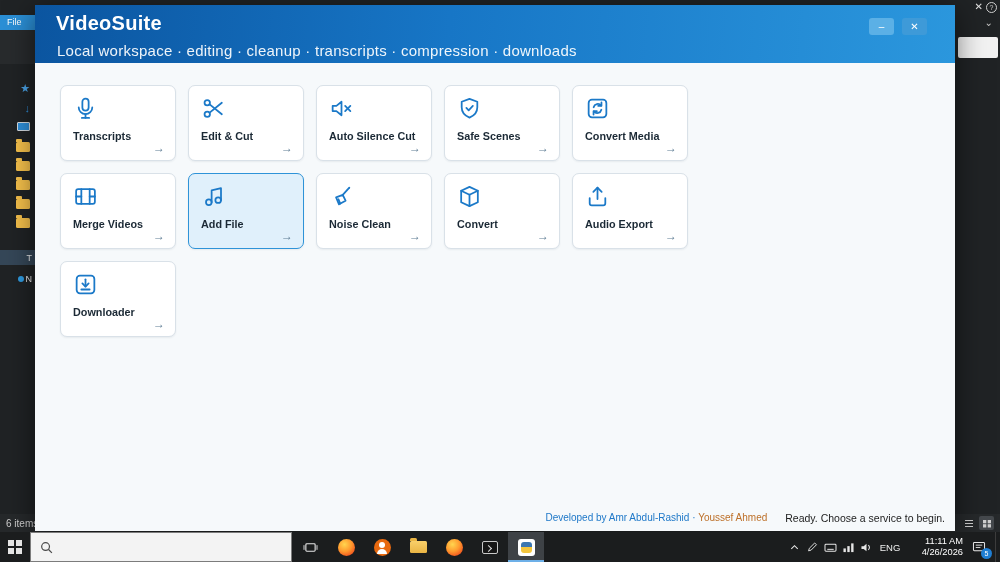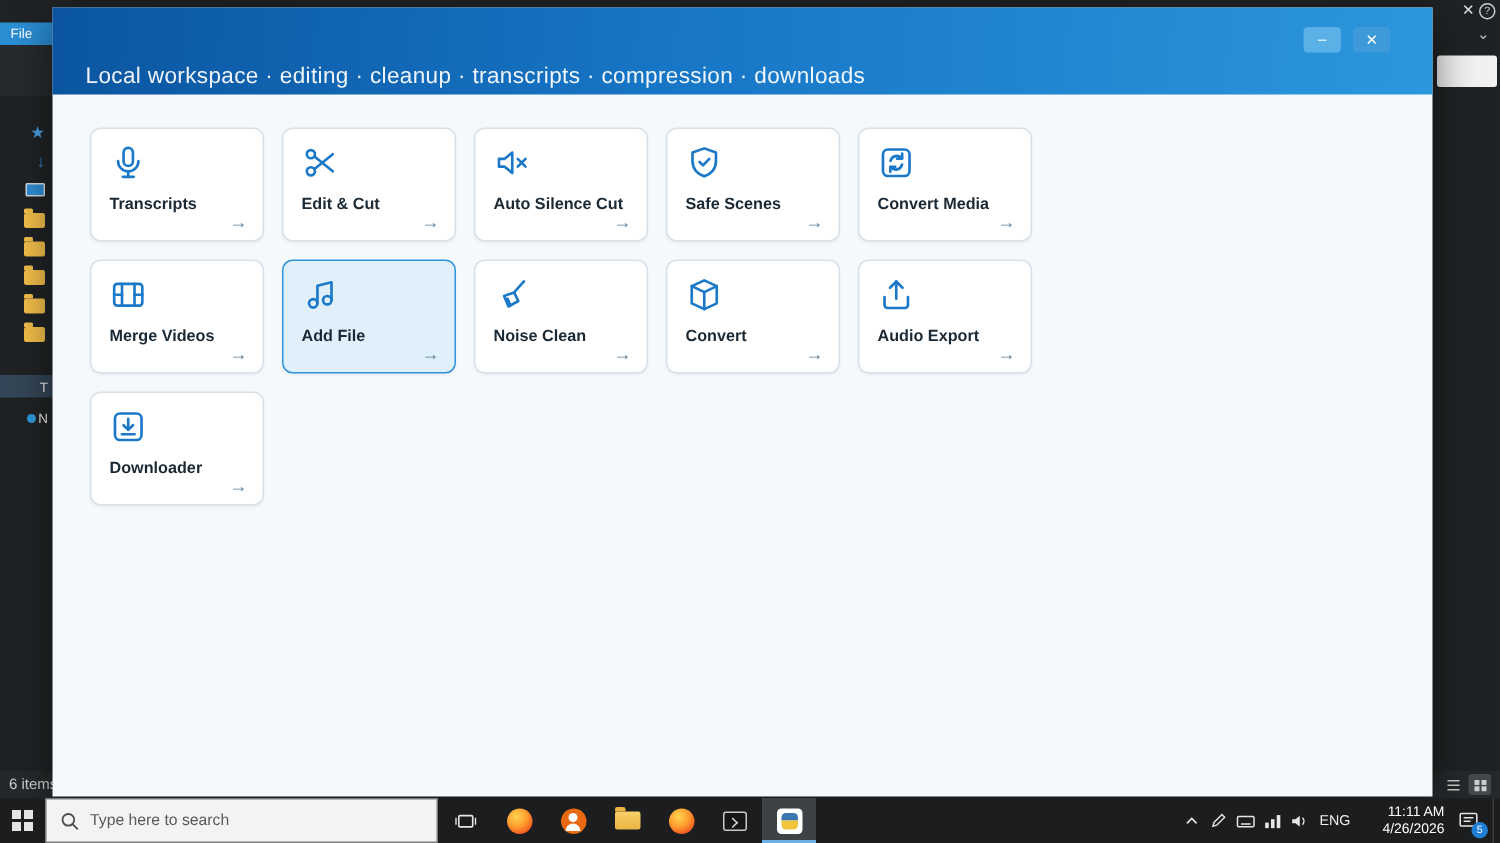--- a/index.html
+++ b/index.html
@@ -164,20 +164,21 @@
               <rect x="1" y="5.2" width="3.3" height="3.3" fill="#cfcfcf"></rect>
               <rect x="5.7" y="5.2" width="3.3" height="3.3" fill="#cfcfcf"></rect>
             </svg>
         </span>
       </div>
     </div>
   </div>
 
   <div class="vs-window">
     <div class="vs-header">
+      <div class="vs-title">VideoSuite</div>
       <div class="vs-subtitle">Local workspace · editing · cleanup · transcripts · compression · downloads</div>
       <div class="vs-controls">
         <div class="vs-btn vs-min">–</div>
         <div class="vs-btn vs-close">✕</div>
       </div>
     </div>
     <div class="vs-content">
       <div class="cards">
           <div class="card">
     <span class="card-icon"><svg viewBox="0 0 24 24">
@@ -278,38 +279,45 @@
     <span class="card-icon"><svg viewBox="0 0 24 24">
                 <rect x="3.5" y="3.5" width="17" height="17" rx="3.2"></rect>
                 <line x1="12" y1="7" x2="12" y2="13.8"></line>
                 <polyline points="9,11 12,14 15,11"></polyline>
                 <line x1="8" y1="16.8" x2="16" y2="16.8"></line>
               </svg></span>
     <span class="card-label">Downloader</span>
     <span class="card-arrow">→</span>
   </div>
         </div>
+    </div>
+    <div class="vs-footer">
+      <span class="credits">
+        <span class="pfx">Developed by Amr Abdul-Rashid</span>
+        <span class="sep">·</span>
+        <span class="author">Youssef Ahmed</span>
+      </span>
+      <span class="status">Ready. Choose a service to begin.</span>
     </div>
   </div>
 
   <div class="taskbar">
     <div class="tb-start">
       <span class="win-logo">
           <span></span>
           <span></span>
           <span></span>
           <span></span>
         </span>
     </div>
     <div class="tb-search">
       <svg width="13" height="13" viewBox="0 0 14 14">
           <circle cx="6" cy="6" r="4.2" fill="none" stroke="#4a4a4a" stroke-width="1.3"></circle>
           <line x1="9.2" y1="9.2" x2="12.8" y2="12.8" stroke="#4a4a4a" stroke-width="1.3"></line>
         </svg>
-      <input class="tb-search-input" placeholder="Type here to search" style="">
     </div>
     <div class="tb-slot">
       <svg width="15" height="13" viewBox="0 0 16 14">
           <rect x="3" y="3" width="10" height="8" rx="1" fill="none" stroke="#e6e6e6" stroke-width="1.2"></rect>
           <line x1="1" y1="4.5" x2="1" y2="9.5" stroke="#e6e6e6"></line>
           <line x1="15" y1="4.5" x2="15" y2="9.5" stroke="#e6e6e6"></line>
         </svg>
     </div>
     <div class="tb-slot">
         <span class="ff-icon"></span>

